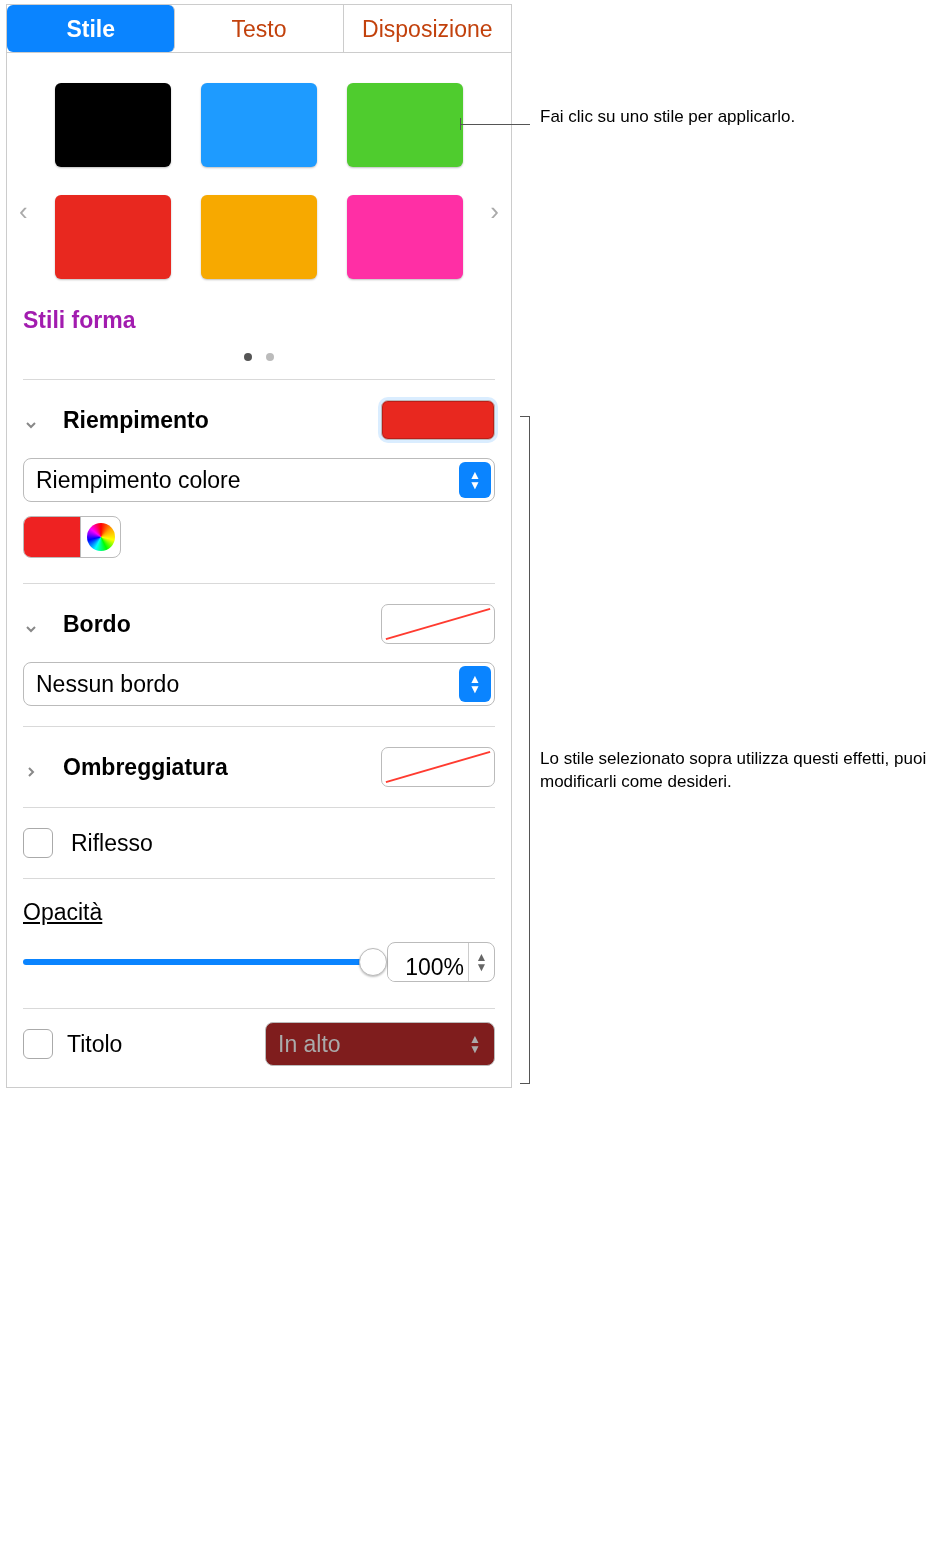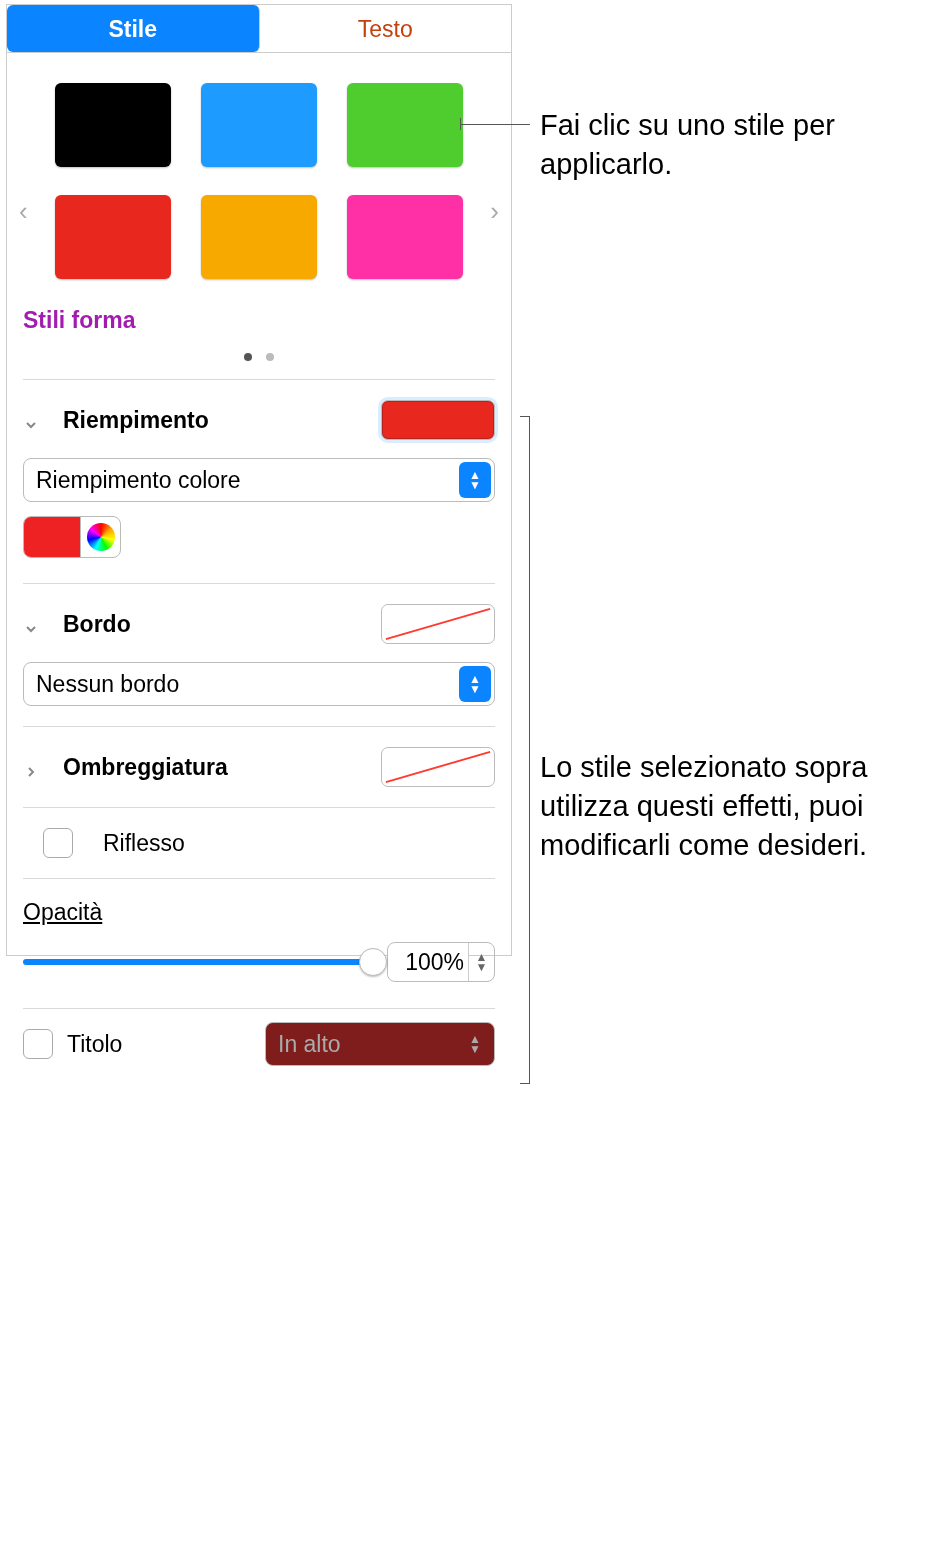--- a/index.html
+++ b/index.html
@@ -8,21 +8,21 @@
     background: #fff;
     color: #000;
     font-size: 23px;
     width: 952px;
     height: 1559px;
     position: relative;
   }
   .panel {
     position: absolute;
     left: 6px; top: 4px;
-    width: 506px; height: 952px;
+    width: 506px; height: 1084px;
     border: 1px solid #ccc;
     background: #fff;
   }
   .tabbar {
     display: flex;
     border-bottom: 1px solid #ccc;
     height: 48px;
   }
   .tabbar .tab {
     flex: 1;
@@ -119,21 +119,21 @@
   .fill-color-row .swatch-small { width: 56px; height: 40px; background: #e22; }
   .fill-color-row .wheel {
     width: 40px; height: 40px; display: flex; align-items: center; justify-content: center;
     border-left: 1px solid #bbb;
   }
   .wheel-circle {
     width: 28px; height: 28px; border-radius: 50%;
     background: conic-gradient(red,orange,yellow,lime,cyan,blue,magenta,red);
   }
 
-  .checkbox-row { display: flex; align-items: center; gap: 30px; margin-left: 20px; }
+  .checkbox-row { display: flex; align-items: center; gap: 18px; }
   .cb {
     width: 30px; height: 30px;
     border: 1px solid #aaa;
     border-radius: 6px;
     background: #fff;
   }
 
   .opacity-section { padding: 20px 16px 26px 16px; }
   .opacity-label { margin-bottom: 16px; text-decoration: underline; }
   .opacity-controls { display: flex; align-items: center; gap: 14px; }
@@ -144,40 +144,40 @@
     position: absolute; left: 0; right: 0; top: 50%; height: 6px; margin-top: -3px;
     background: #0a84ff; border-radius: 3px;
   }
   .slider-thumb {
     position: absolute; right: 0; top: 50%; transform: translate(50%, -50%);
     width: 28px; height: 28px; border-radius: 50%;
     background: #fff; border: 1px solid #bbb;
     box-shadow: 0 1px 2px rgba(0,0,0,0.25);
   }
   .stepper {
-    display: flex; align-items: center; border: 1px solid #bbb; border-radius: 8px; overflow: hidden;
+    display: flex; align-items: flex-end; border: 1px solid #bbb; border-radius: 8px; overflow: hidden;
     height: 40px;
   }
   .stepper input { width: 80px; border: none; font-size: 23px; text-align: right; padding-right: 4px; outline: none; }
   .stepper .arrows2 {
     width: 26px; height: 100%;
     display: flex; flex-direction: column; align-items: center; justify-content: center;
     border-left: 1px solid #ccc;
   }
   .stepper .arrows2 span { font-size: 12px; color: #666; line-height: 10px; }
 
   .title-section { padding: 20px 16px; }
   .title-row { display: flex; align-items: center; gap: 14px; margin-bottom: 14px; position: relative; }
   .title-row .select { width: 230px; position: absolute; right: 0; }
 
   
   .callout {
     position: absolute;
     color: #000;
-    font-size: 29px;
+    font-size: 17px;
     line-height: 1.35;
   }
   .callout .line {
     position: absolute;
     border-top: 1px solid #555;
   }
   .callout .tick {
     position: absolute;
     width: 1px;
     background: #555;
@@ -191,20 +191,21 @@
   }
 </style>
 </head>
 <body>
 
 <div class="panel">
 
   <div class="tabbar">
     <div class="tab active">Stile</div>
     <div class="tab">Testo</div>
+    <div class="tab">Disposizione</div>
   </div>
 
   <div class="styles-area">
     <div class="chevron left">‹</div>
     <div class="chevron right">›</div>
 
     <div class="swatch-row">
       <div class="swatch" style="background:#000"></div>
       <div class="swatch" style="background:#1e9bff"></div>
       <div class="swatch" style="background:#4fcc2e"></div>

